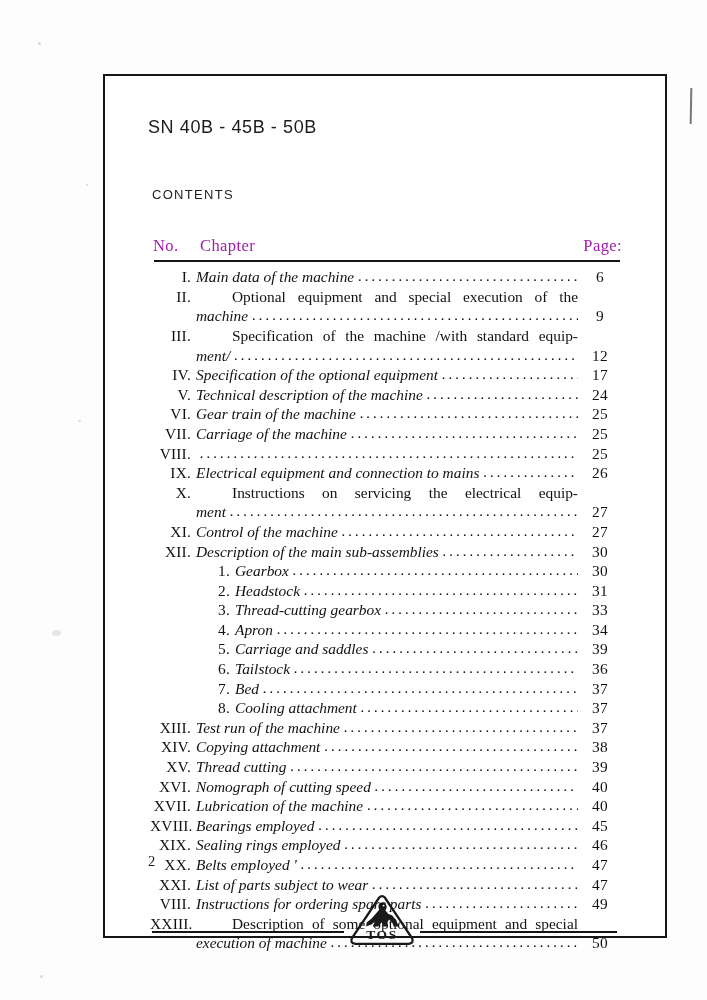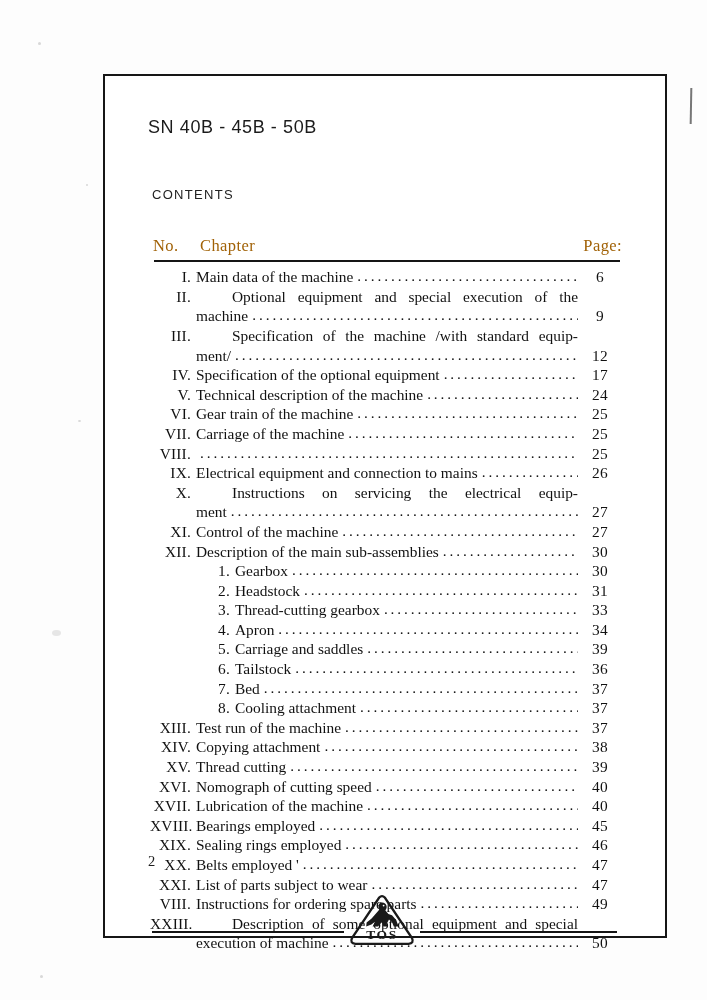--- a/index.html
+++ b/index.html
@@ -75,21 +75,21 @@
   .toc {
     position: absolute;
     left: 150px;
     top: 236px;
     width: 472px;
   }
   .toc-head {
     position: relative;
     height: 22px;
     font-size: 16.5px;
-    color: #a16207;
+    color: #a21caf;
   }
   .toc-head .col-no {
     position: absolute;
     left: 3px;
     top: 0;
     letter-spacing: .4px;
   }
   .toc-head .col-chapter {
     position: absolute;
     left: 50px;
@@ -139,20 +139,21 @@
     flex: 0 0 44px;
     text-align: center;
     letter-spacing: .2px;
   }
 
   
   .leader {
     display: flex;
     align-items: center;
     width: 100%;
+    font-style: italic;
   }
   .leader .txt { white-space: pre; }
   .leader .dots {
     flex: 1 1 auto;
     overflow: hidden;
     white-space: nowrap;
     letter-spacing: 2.9px;
     margin-left: 4px;
     position: relative;
     top: -1px;

